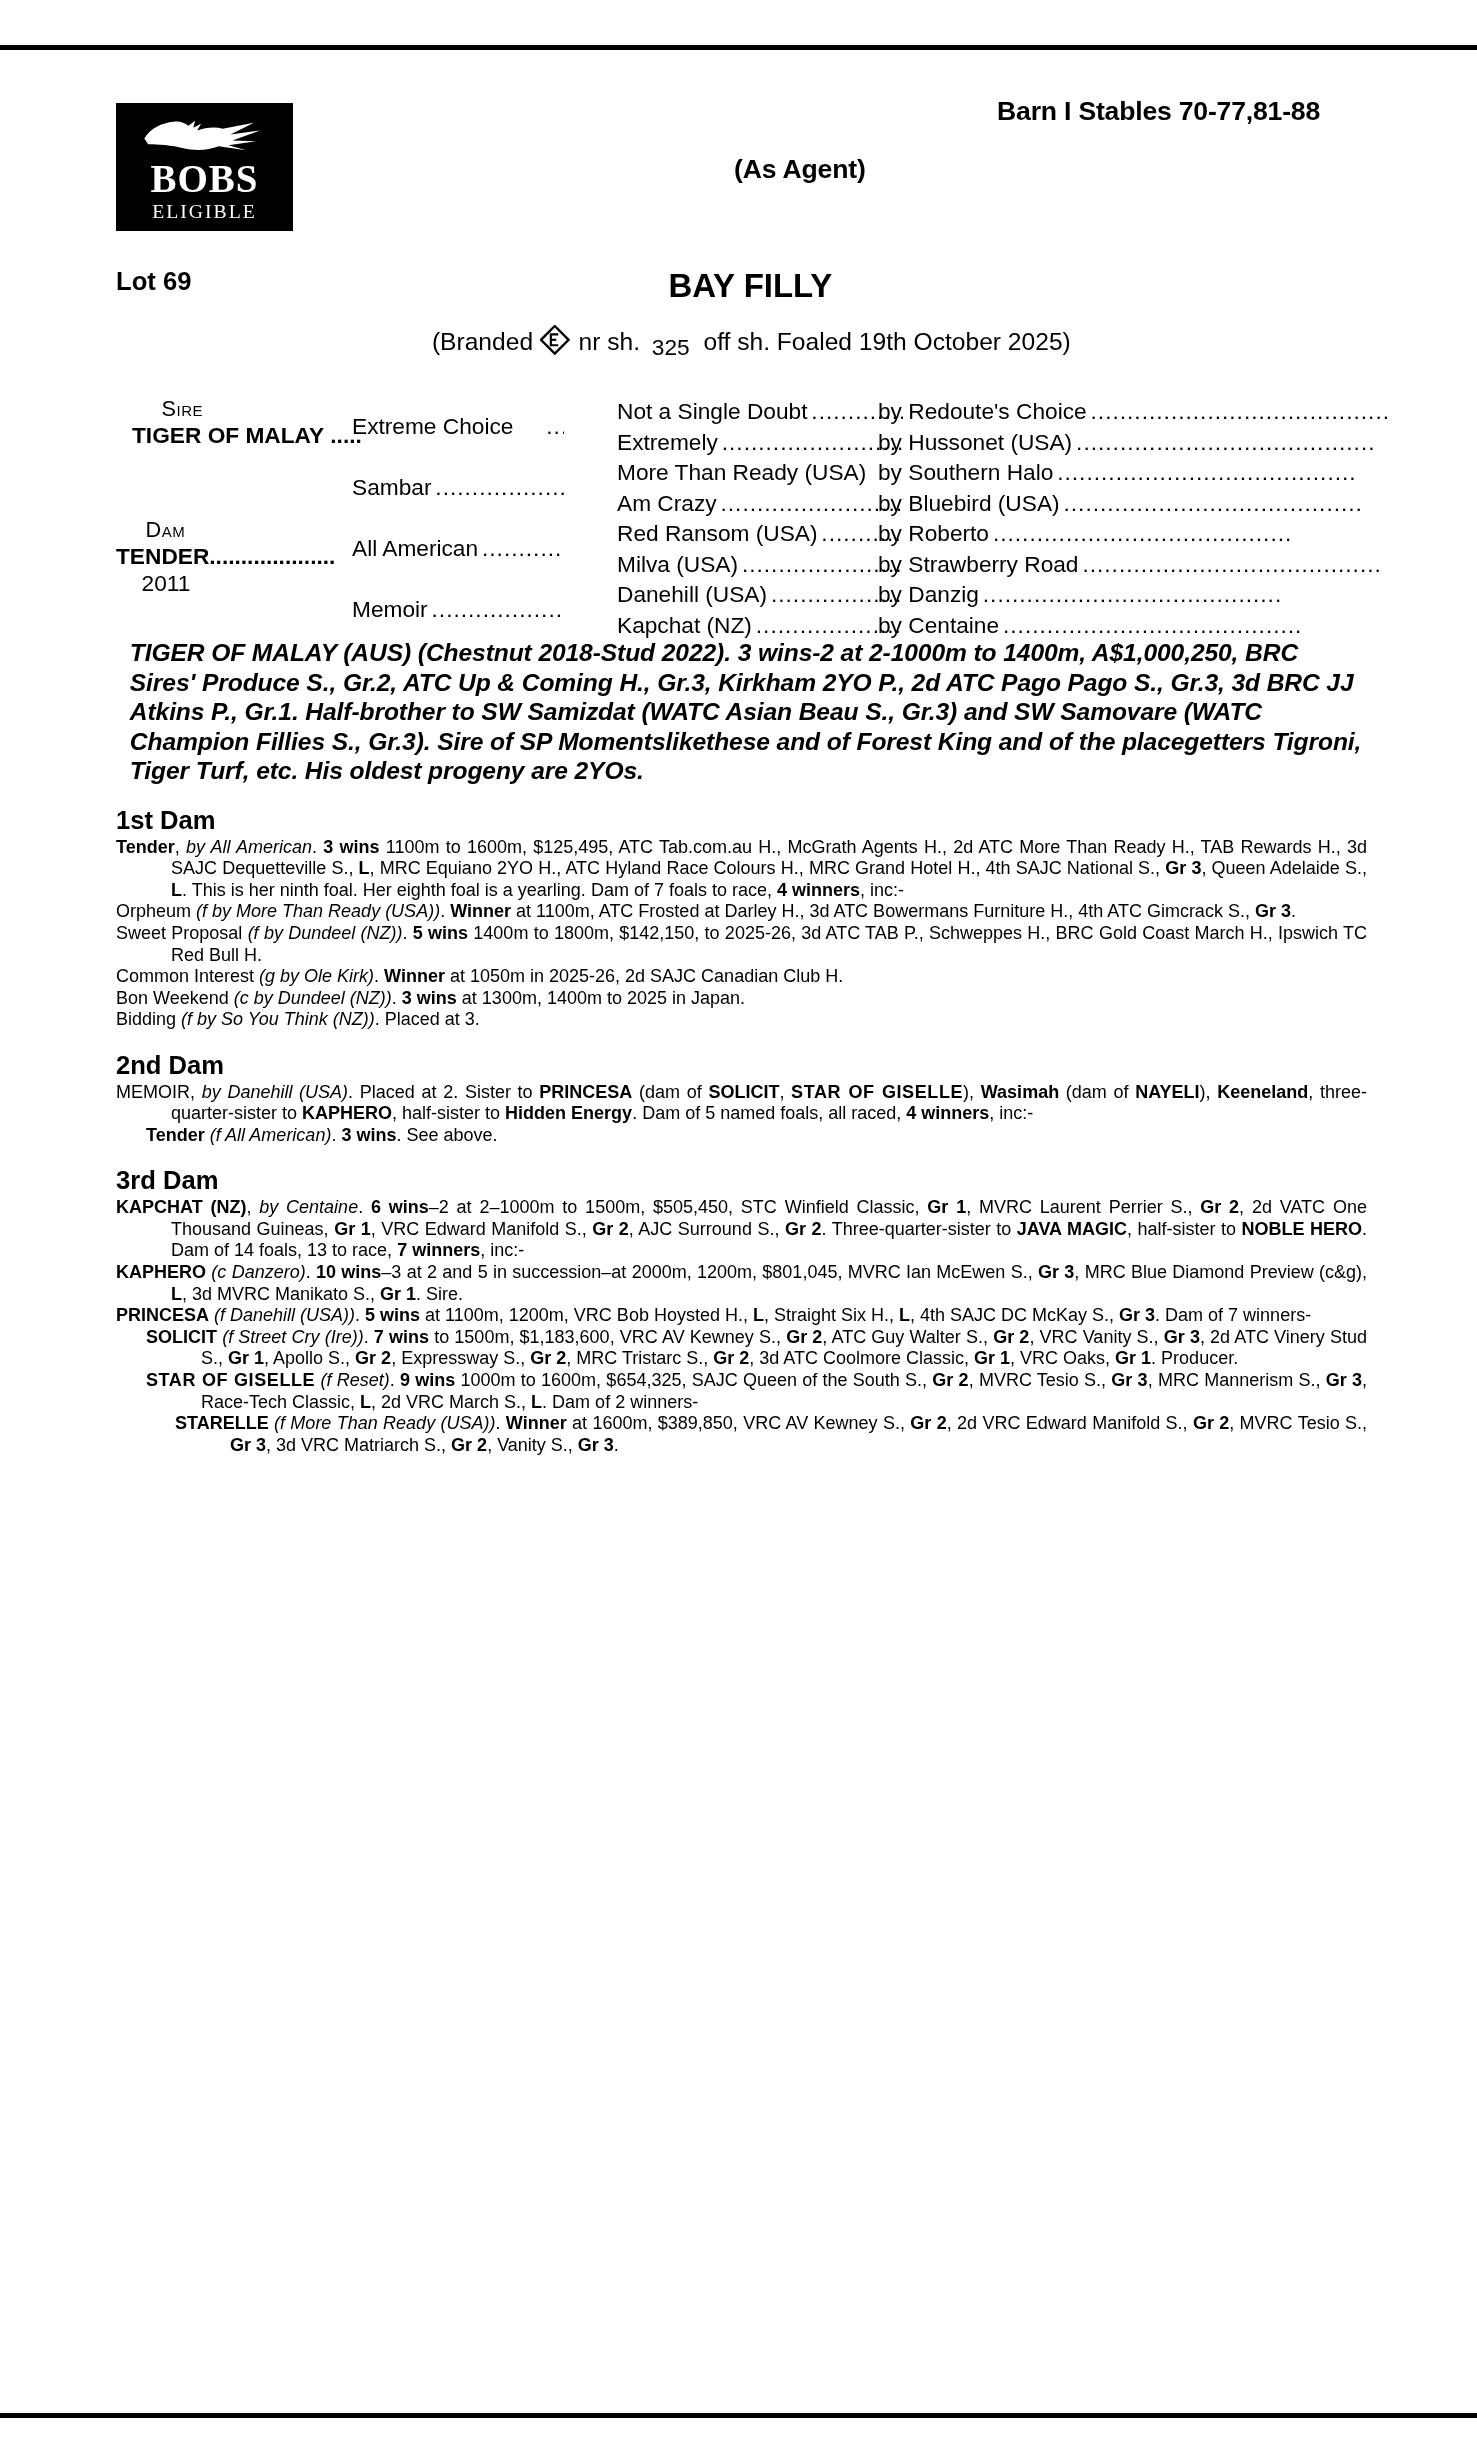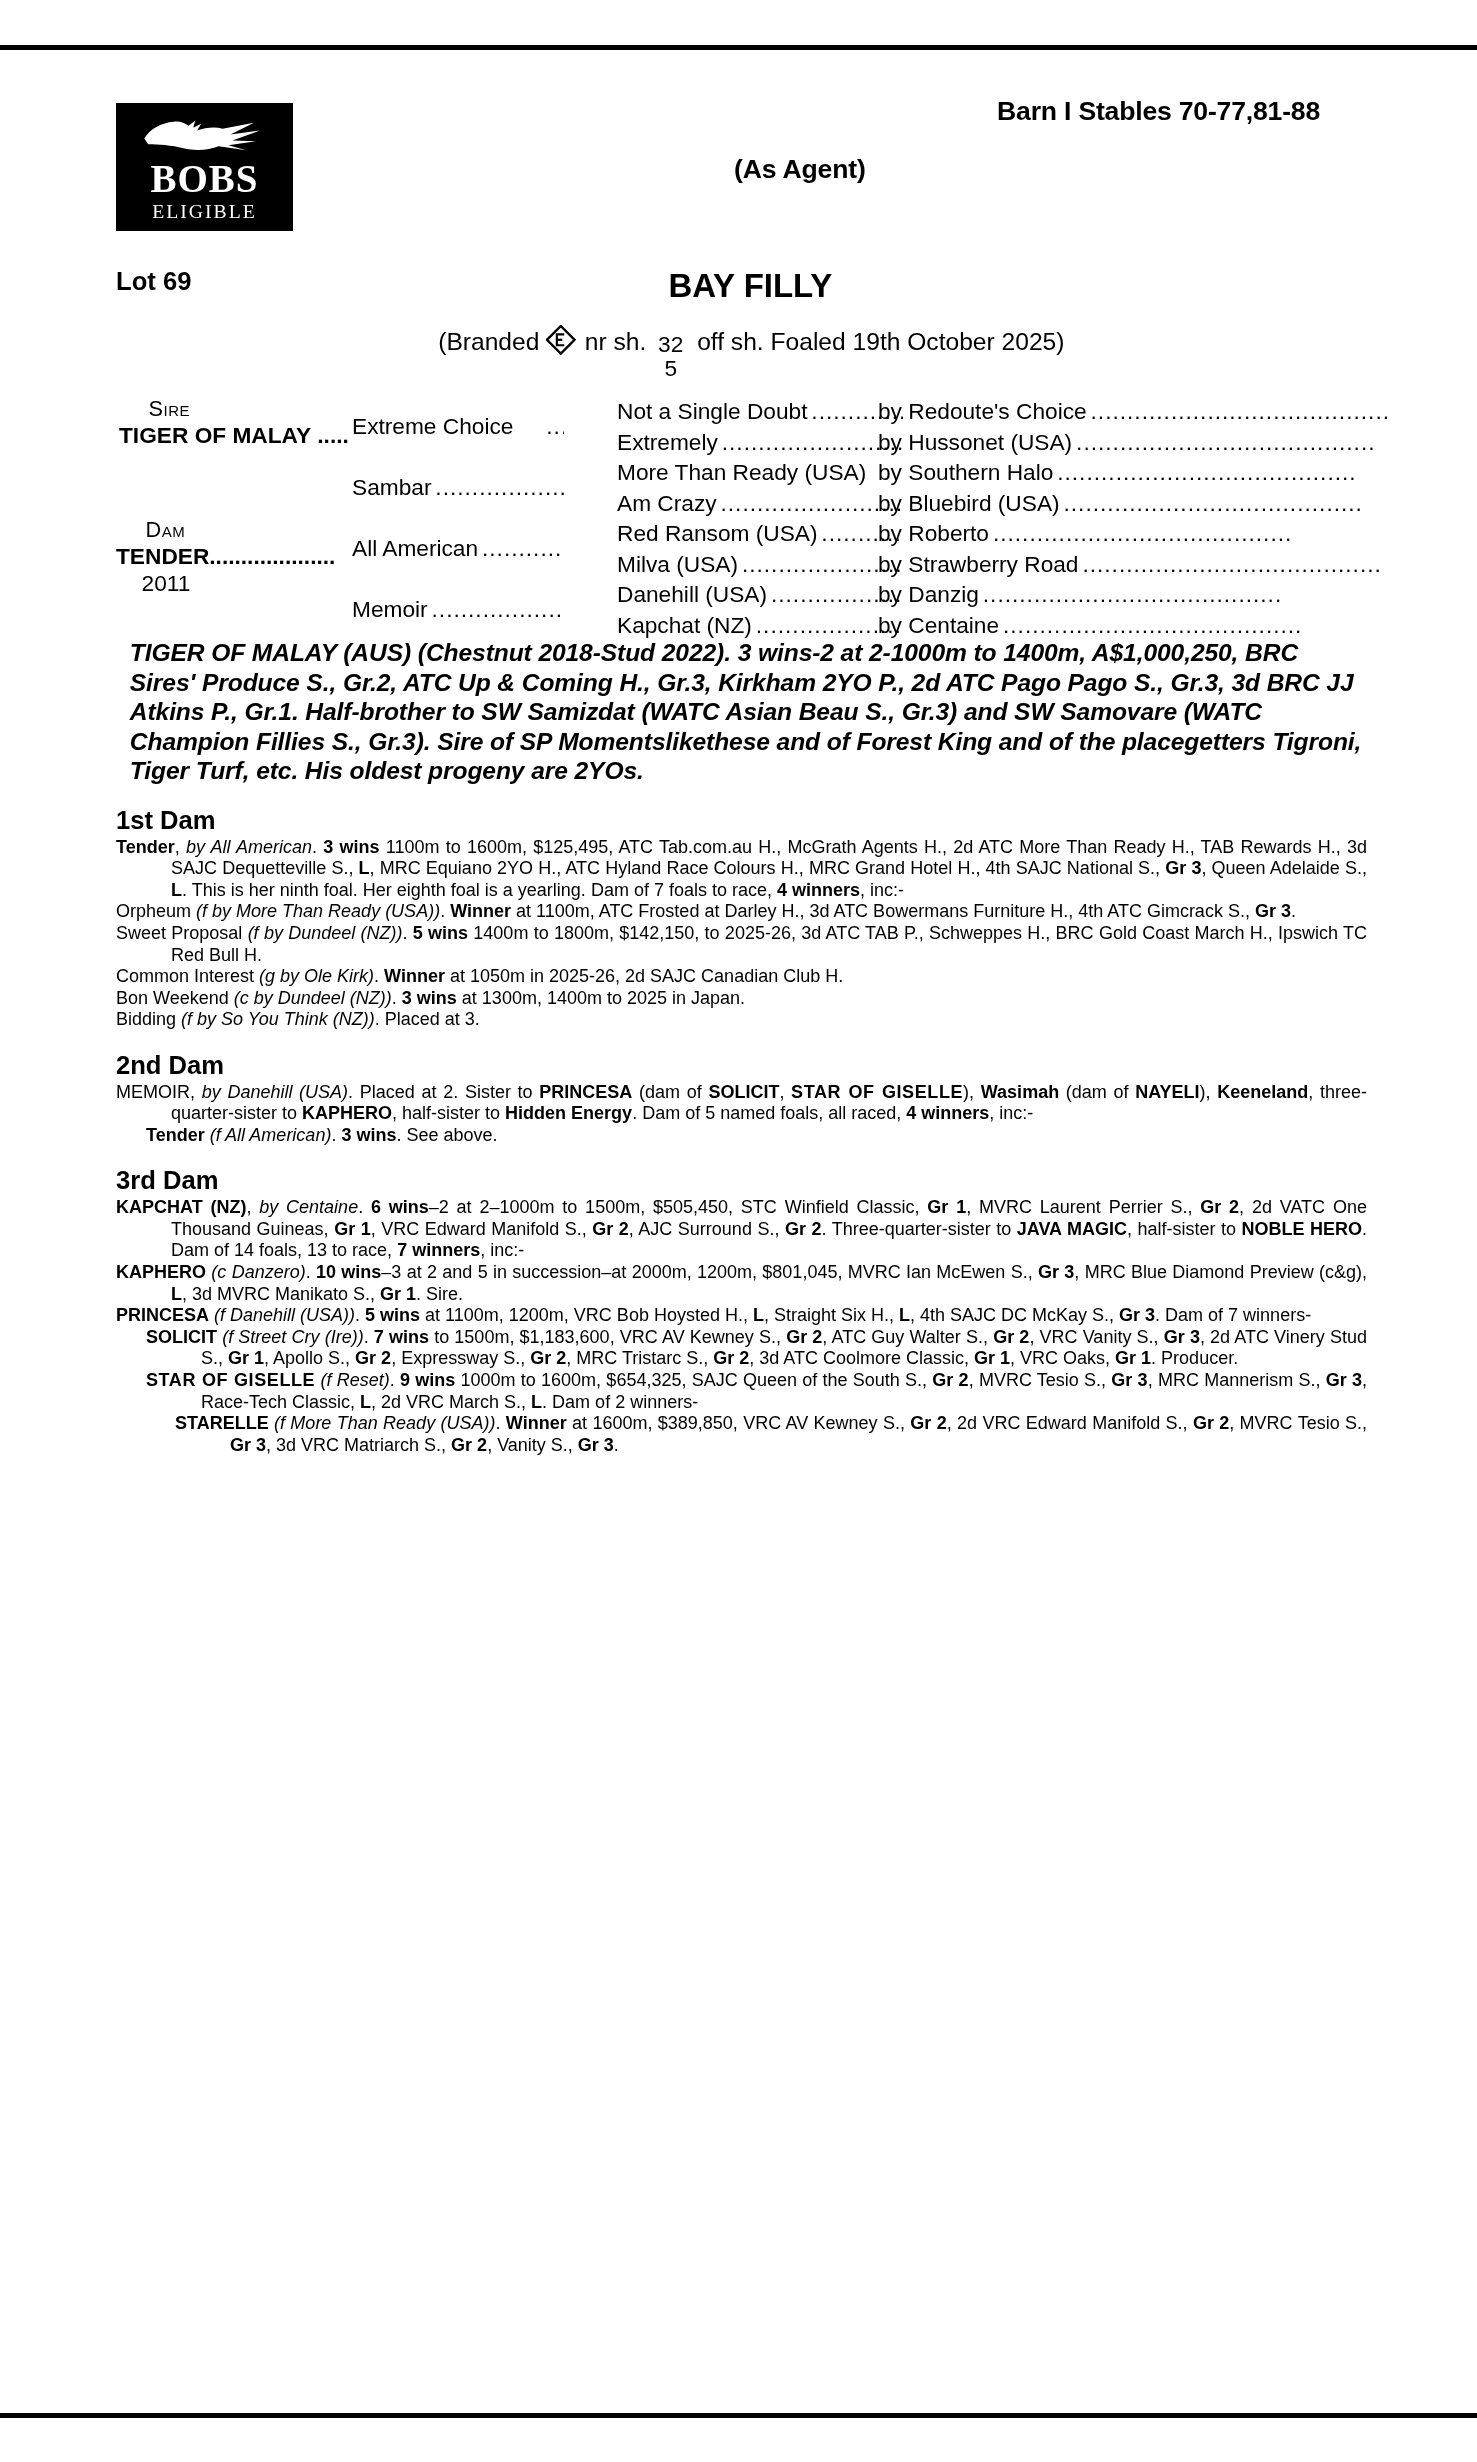--- a/index.html
+++ b/index.html
@@ -151,28 +151,28 @@
   .brand-glyph {
     display: inline-block;
     width: 29.6px;
     height: 29.6px;
     margin: 0 8.9px 0 6.9px;
     position: relative;
     top: -2px;
   }
   .frac {
     display: inline-flex;
-    flex-direction: column;
+    flex-direction: row;
     align-items: center;
     justify-content: center;
     font-size: 22.7px;
     line-height: 1.05;
     margin: 0 13.8px 0 11.8px;
     position: relative;
-    top: 15px;
+    top: 6px;
   }
   .frac .num { display: block; }
   .frac .den { display: block; }
 
   
   .ped {
     margin-top: 9.9px;
     position: relative;
     width: 1251px;
     height: 256px;
@@ -193,21 +193,21 @@
   .ped-name-bold {
     font-weight: 700;
     font-size: 22.7px;
     white-space: nowrap;
     overflow: hidden;
   }
   .ped-year {
     font-size: 22.7px;
     padding-left: 25.6px;
   }
-  .sire-group { position: absolute; left: 3px; top: 17.7px; }
+  .sire-group { position: absolute; left: 16px; top: 17.7px; }
   .dam-group { position: absolute; left: 0; top: 138px; }
 
   .ped-col-2 {
     position: absolute;
     left: 236px;
     top: 0;
     width: 212px;
   }
   .ped-col-3 {
     position: absolute;

